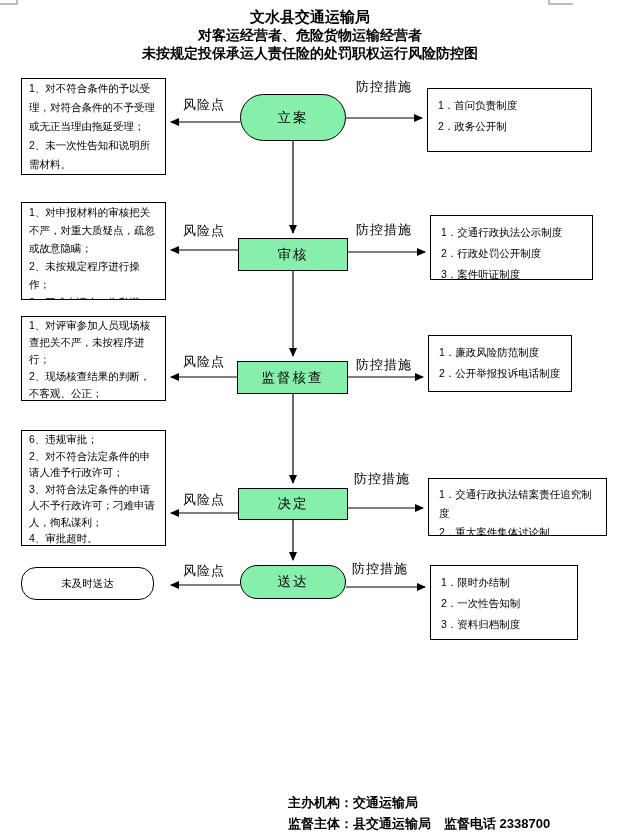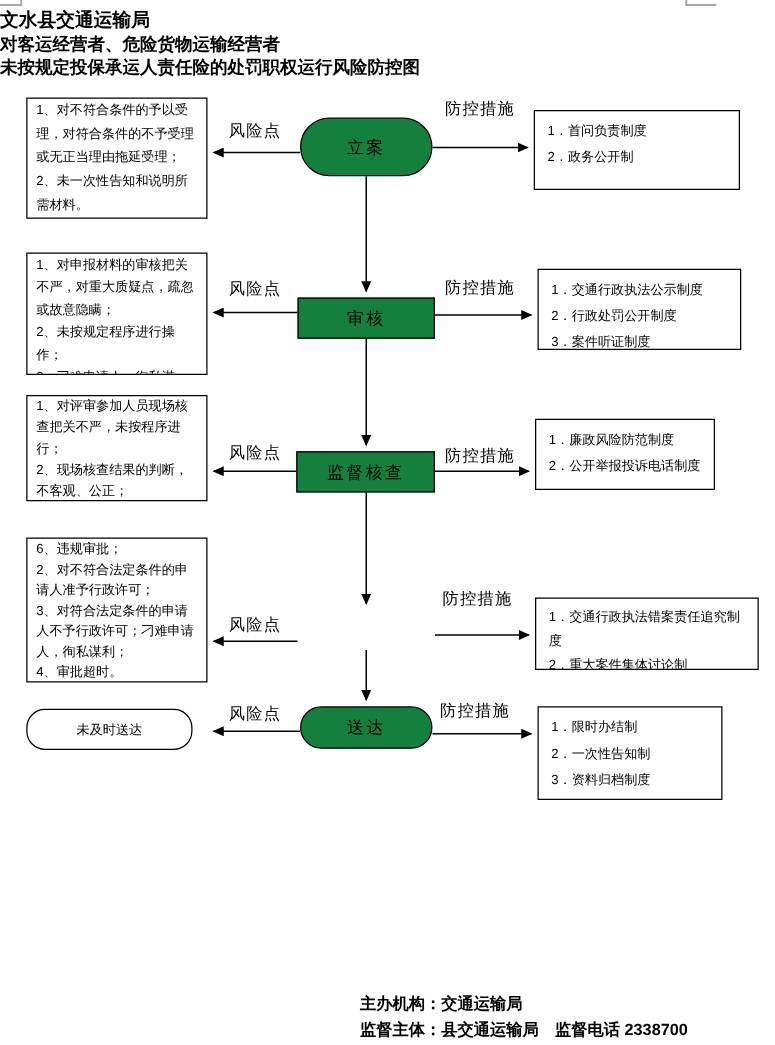--- a/index.html
+++ b/index.html
@@ -1,20 +1,20 @@
 <!DOCTYPE html>
 <html><head>
 <meta charset="utf-8">
 <style>
   html,body { margin:0; padding:0; background:#fff; }
   .page {
     position:relative; width:620px; height:836px; background:#ffffff;
     font-family:"Liberation Sans", sans-serif; color:#000; overflow:hidden;
   }
-  .title-block { position:absolute; top:7px; left:0; width:100%; font-weight:bold; }
+  .title-block { position:absolute; top:7px; left:0; width:100%; text-align:center; font-weight:bold; }
   .title-l1 { font-size:15px; line-height:19px; }
   .title-l2, .title-l3 { font-size:14px; line-height:18px; }
 
   .overlay { position:absolute; left:0; top:0; pointer-events:none; }
 
   .box {
     position:absolute; border:1px solid #000; box-sizing:border-box;
     font-size:10.5px; white-space:pre-line; overflow:hidden; background:#fff;
   }
   .risk-box { padding:0 5px 0 7px; }
@@ -27,21 +27,21 @@
   #L5 { left:21px;  top:567px; width:133px; height:33px;  padding:0;
         display:flex; align-items:center; justify-content:center; line-height:normal;border-radius:15px; }
 
   #R1 { left:427px; top:88px;  width:165px; height:64px; }
   #R2 { left:430px; top:215px; width:163px; height:65px; }
   #R3 { left:428px; top:335px; width:144px; height:57px; }
   #R4 { left:428px; top:478px; width:179px; height:58px; line-height:19px; }
   #R5 { left:430px; top:565px; width:148px; height:75px; }
 
   .shape {
-    position:absolute; border:1px solid #000; box-sizing:border-box; background:#15803d;
+    position:absolute; border:1px solid #000; box-sizing:border-box; background:#86efac;
     display:flex; align-items:center; justify-content:center;
     font-size:13.5px; letter-spacing:2px;
   }
   #S1 { left:240px; top:94px;  width:106px; height:47px; border-radius:24px; }
   #S2 { left:238px; top:238px; width:110px; height:33px; }
   #S3 { left:237px; top:361px; width:111px; height:33px; }
   #S4 { left:238px; top:488px; width:110px; height:32px; }
   #S5 { left:240px; top:565px; width:106px; height:34px; border-radius:17px; }
 
   .flow-label { position:absolute; font-size:13px; letter-spacing:1px; white-space:nowrap; }
@@ -125,20 +125,21 @@
   <div id="R4" class="box measure-box">1．交通行政执法错案责任追究制度
 2．重大案件集体讨论制
 3．《限时办结制》。</div>
   <div id="R5" class="box measure-box">1．限时办结制
 2．一次性告知制
 3．资料归档制度</div>
 
   <div id="S1" class="shape">立案</div>
   <div id="S2" class="shape">审核</div>
   <div id="S3" class="shape">监督核查</div>
+  <div id="S4" class="shape">决定</div>
   <div id="S5" class="shape">送达</div>
 
   <div id="lr1" class="flow-label">风险点</div>
   <div id="lr2" class="flow-label">风险点</div>
   <div id="lr3" class="flow-label">风险点</div>
   <div id="lr4" class="flow-label">风险点</div>
   <div id="lr5" class="flow-label">风险点</div>
   <div id="lc1" class="flow-label">防控措施</div>
   <div id="lc2" class="flow-label">防控措施</div>
   <div id="lc3" class="flow-label">防控措施</div>

